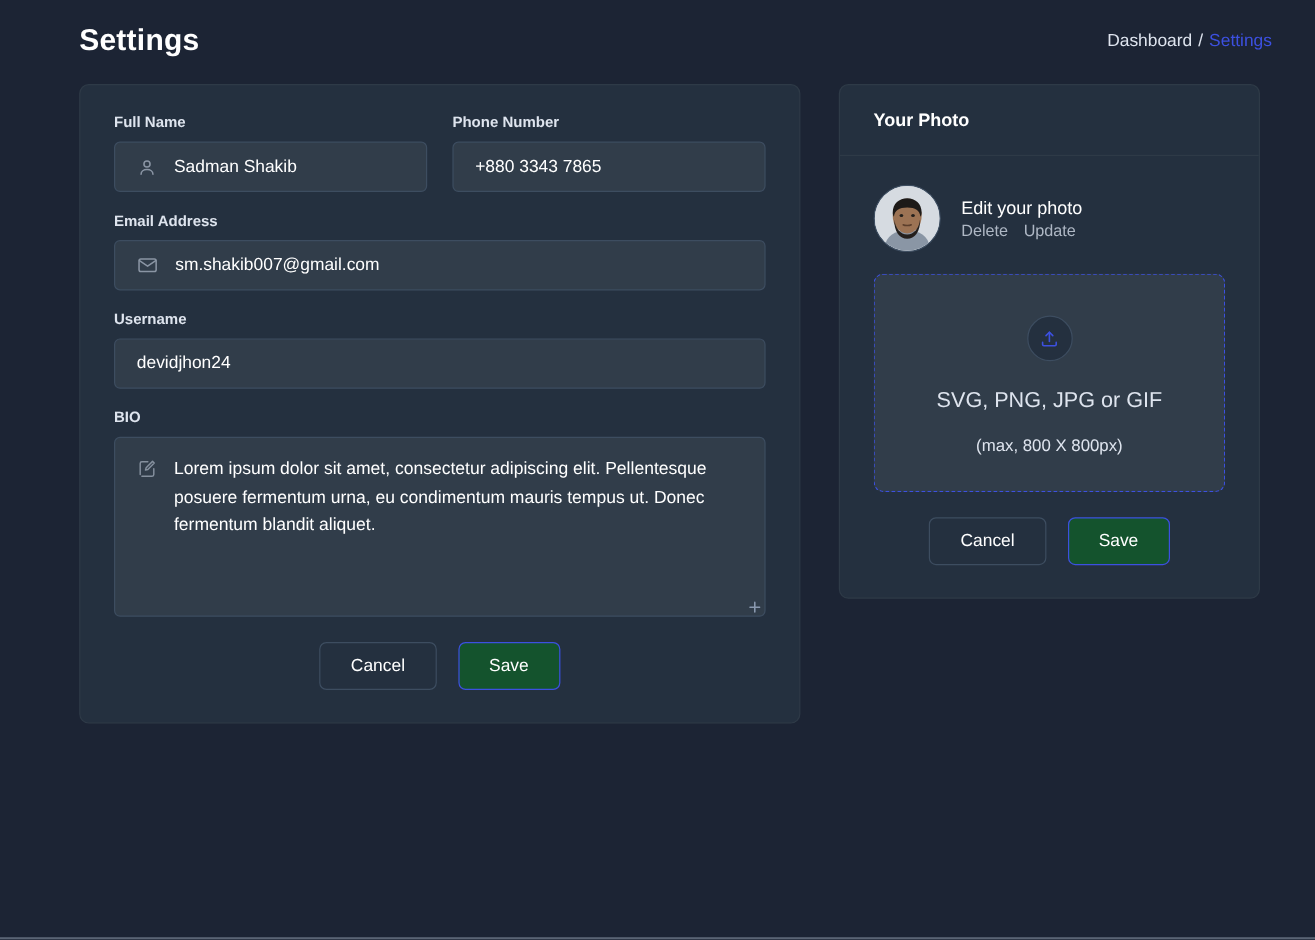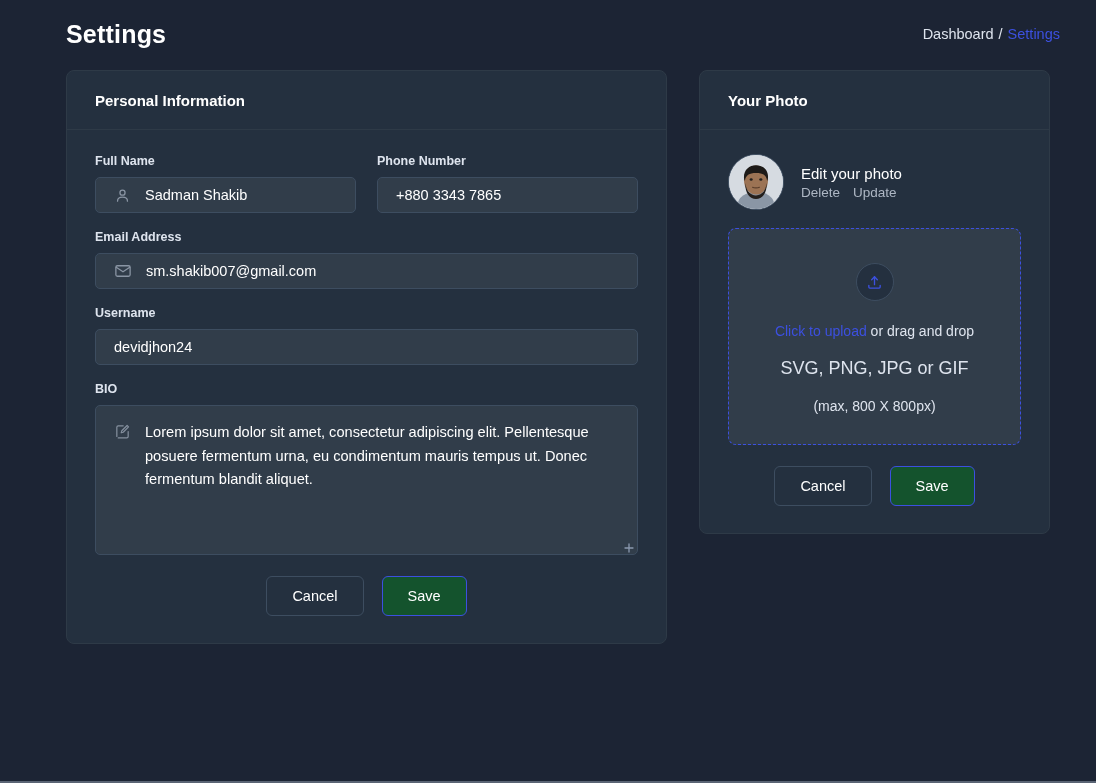--- a/index.html
+++ b/index.html
@@ -81,21 +81,21 @@
     color: #dee4ee;
     margin-bottom: 9px;
   }
   .input-wrap {
     position: relative;
     display: flex;
     align-items: center;
     background: #313d4a;
     border: 1px solid #3d4d60;
     border-radius: 5px;
-    height: 36px;
+    height: 42px;
     padding: 0 18px;
   }
   .input-wrap .lead-icon {
     flex: 0 0 auto;
     display: flex;
     align-items: center;
     margin-right: 14px;
     opacity: .85;
   }
   .input-wrap input {
@@ -247,23 +247,20 @@
       <span>Dashboard</span>
       <span class="crumb-sep">/</span>
       <span class="crumb-current">Settings</span>
     </div>
   </div>
 
   <div class="grid">
 
     <div class="col-left">
       <div class="card">
-        <div class="card-head">
-          <h3>Personal Information</h3>
-        </div>
         <div class="card-body">
 
           <div class="row">
 
             <div class="field half">
               <label class="field-label">Full Name</label>
               <div class="input-wrap">
                 <span class="lead-icon">
                   <svg width="17" height="17" viewBox="0 0 24 24" fill="none" stroke="#9aa5b4" stroke-width="1.8" stroke-linecap="round" stroke-linejoin="round">
                     <circle cx="12" cy="8" r="3.6"></circle>
@@ -360,23 +357,20 @@
           </div>
 
           <div class="dropzone">
             <div class="dz-badge">
               <svg width="17" height="17" viewBox="0 0 24 24" fill="none" stroke="#3c50e0" stroke-width="1.9" stroke-linecap="round" stroke-linejoin="round">
                 <path d="M12 15V4"></path>
                 <path d="M8 8l4-4 4 4"></path>
                 <path d="M4 16v2.5A1.5 1.5 0 0 0 5.5 20h13a1.5 1.5 0 0 0 1.5-1.5V16"></path>
               </svg>
             </div>
-            <div class="dz-line1">
-              <span class="dz-link">Click to upload</span><span> or drag and drop</span>
-            </div>
             <div class="dz-line2">SVG, PNG, JPG or GIF</div>
             <div class="dz-line3">(max, 800 X 800px)</div>
           </div>
 
           <div class="btn-row">
             <button class="btn btn-cancel">Cancel</button>
             <button class="btn btn-save">Save</button>
           </div>
 
         </div>

